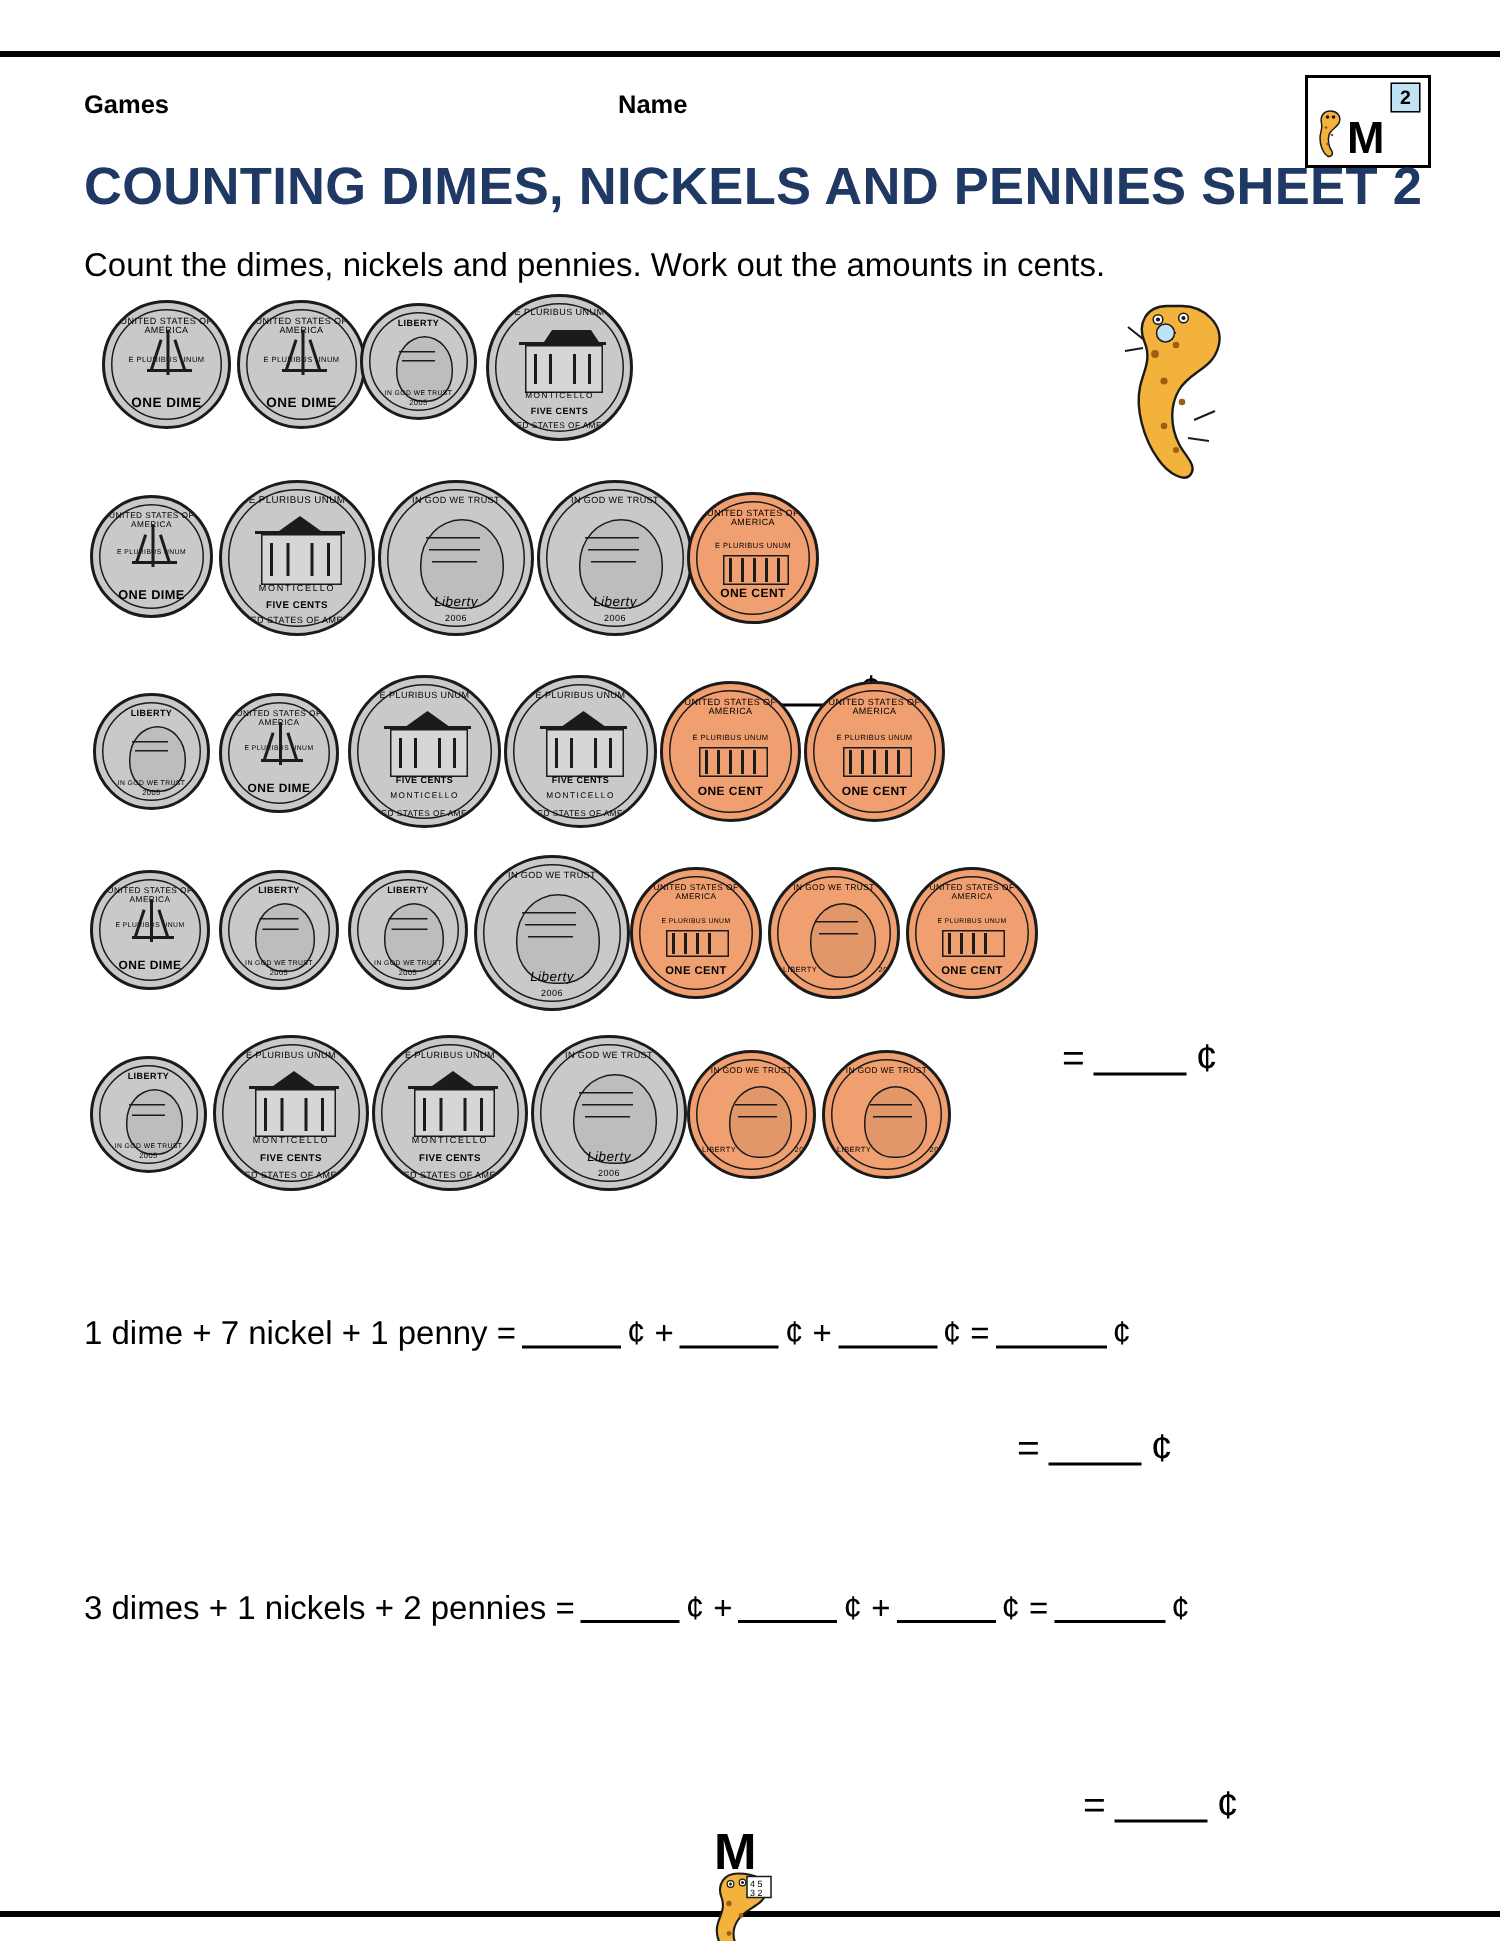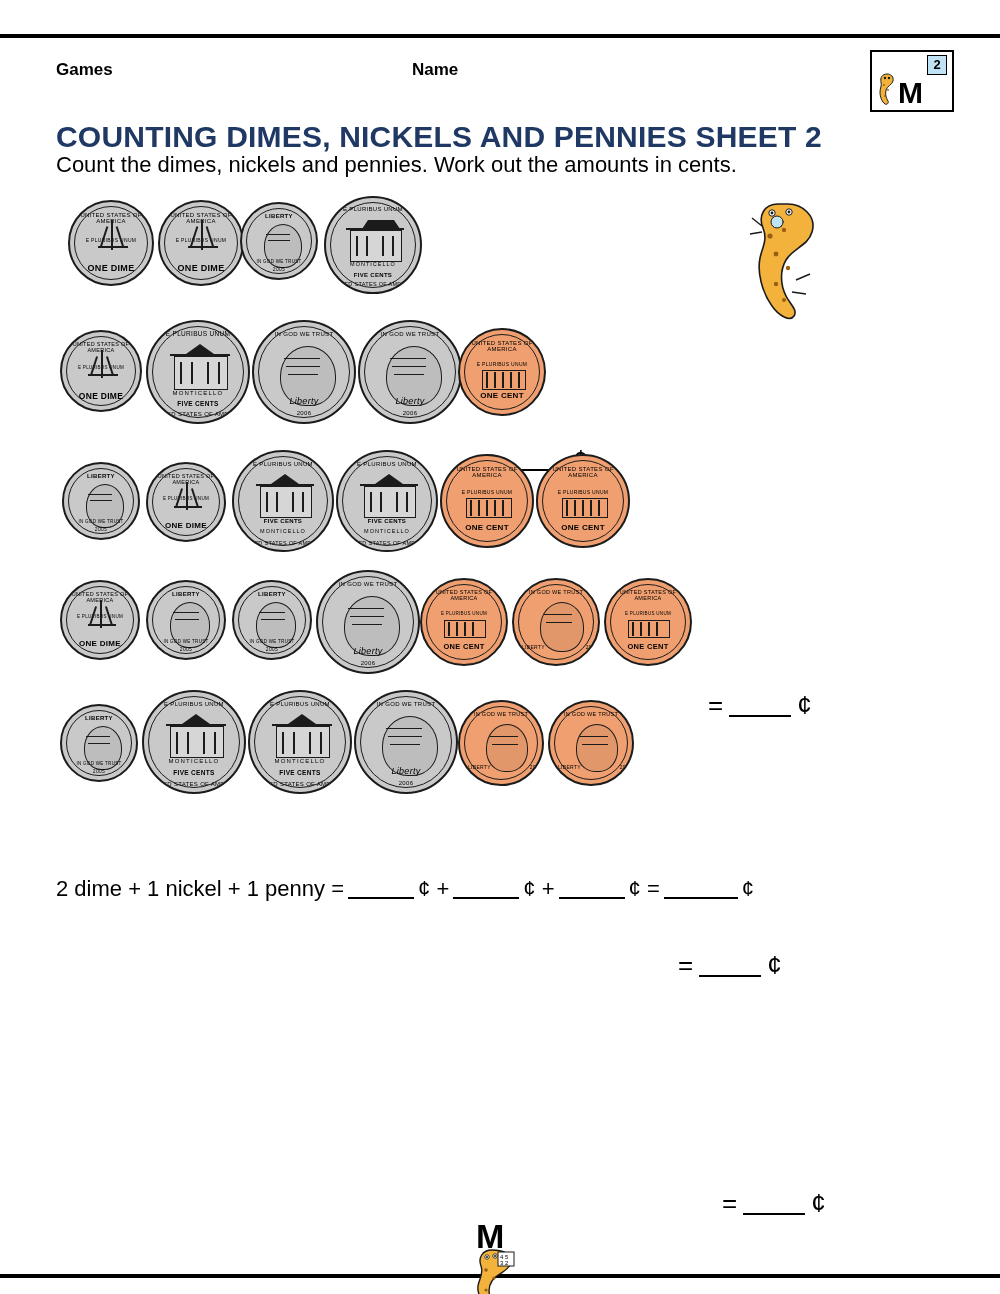--- a/index.html
+++ b/index.html
@@ -48,30 +48,29 @@
     position: absolute;
     left: 412px;
     top: 60px;
     font-size: 17px;
     font-weight: bold;
   }
   .title {
     position: absolute;
     left: 56px;
     top: 105px;
-    font-size: 30px;
+    font-size: 35px;
     font-weight: bold;
     color: #1f3864;
     letter-spacing: 0.2px;
-    margin-top: 15px;
   }
   .subtitle {
     position: absolute;
     left: 56px;
-    top: 152px;
+    top: 164px;
     font-size: 22px;
     color: #000;
   }
   
   .badge {
     position: absolute;
     right: 46px;
     top: 50px;
     width: 84px;
     height: 62px;
@@ -628,28 +627,34 @@
       <div class="eng" style="left:30px;top:34px;width:28px;height:1px;"></div>
       <div class="eng" style="left:32px;top:42px;width:26px;height:1px;"></div>
       <div class="txt-mid" style="bottom:14px;font-size:5px;text-align:left;padding-left:8px;">LIBERTY</div>
       <div class="txt-bot" style="bottom:14px;font-size:5px;text-align:right;padding-right:8px;">2010</div>
     </div>
 
   </div>
 
 
   <div class="problem" style="top:876px;">
-    <span>2 dime + 1 nickel + 1 penny =</span><span class="blank"></span><span>¢</span>
+    <span>1 dime + 7 nickel + 1 penny =</span><span class="blank"></span><span>¢</span>
     <span>+</span><span class="blank"></span><span>¢</span>
     <span>+</span><span class="blank"></span><span>¢</span>
     <span>=</span><span class="blank last"></span><span>¢</span>
   </div>
 
 
 
+  <div class="problem" style="top:1059px;">
+    <span>3 dimes + 1 nickels + 2 pennies =</span><span class="blank"></span><span>¢</span>
+    <span>+</span><span class="blank"></span><span>¢</span>
+    <span>+</span><span class="blank"></span><span>¢</span>
+    <span>=</span><span class="blank last"></span><span>¢</span>
+  </div>
 
   <div class="footer">
     <div class="footer-inner">
       <svg class="footer-logo" viewBox="0 0 62 60">
         <path d="M26 4 C16 4 12 12 15 20 C18 28 13 33 12 40 C11 48 16 56 22 58 C26 59 28 56 26 53 C22 48 22 41 26 35 C31 27 42 26 45 17 C48 8 36 4 26 4 Z" fill="#f2b23c" stroke="#1b1b1b" stroke-width="1.4"></path>
         <circle cx="21" cy="11" r="2.2" fill="#fff" stroke="#1b1b1b" stroke-width="0.8"></circle>
         <circle cx="21" cy="11" r="1" fill="#1b1b1b"></circle>
         <circle cx="29" cy="10" r="2.2" fill="#fff" stroke="#1b1b1b" stroke-width="0.8"></circle>
         <circle cx="29" cy="10" r="1" fill="#1b1b1b"></circle>
         <circle cx="20" cy="24" r="1.8" fill="#9a5f12"></circle>

